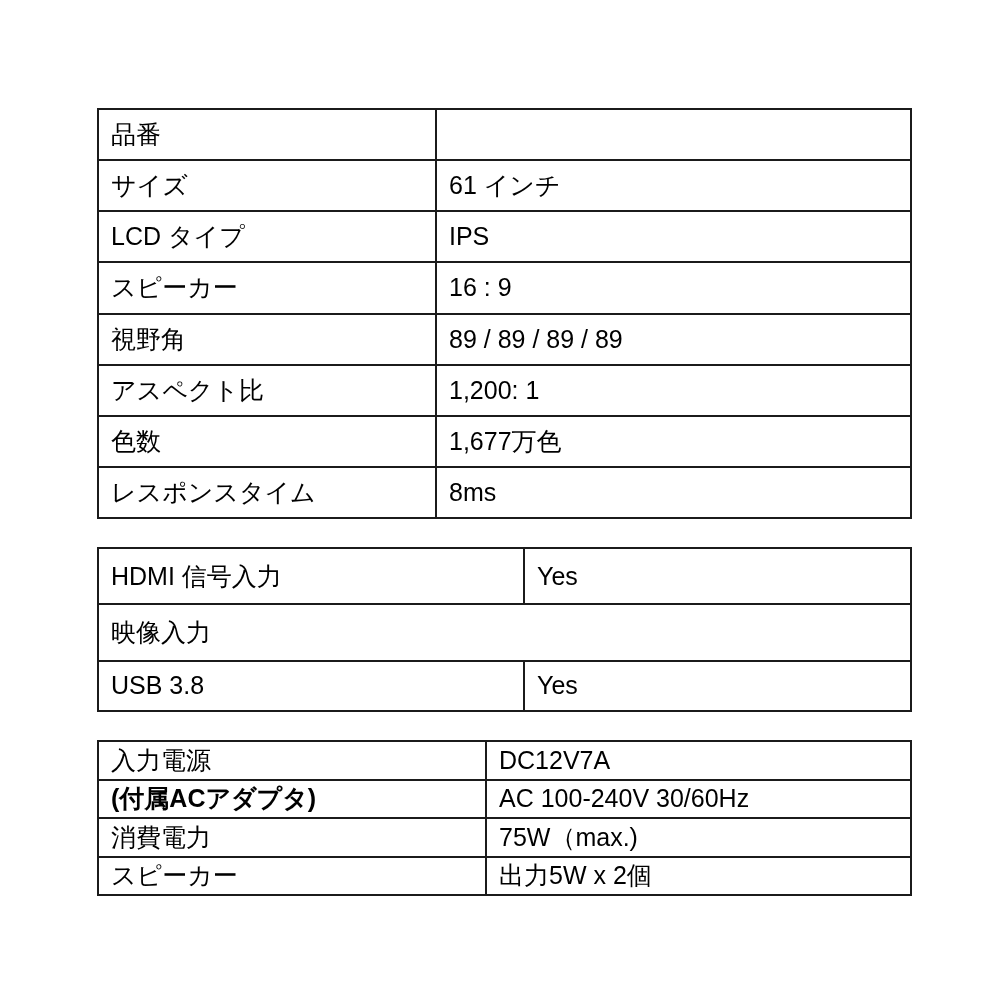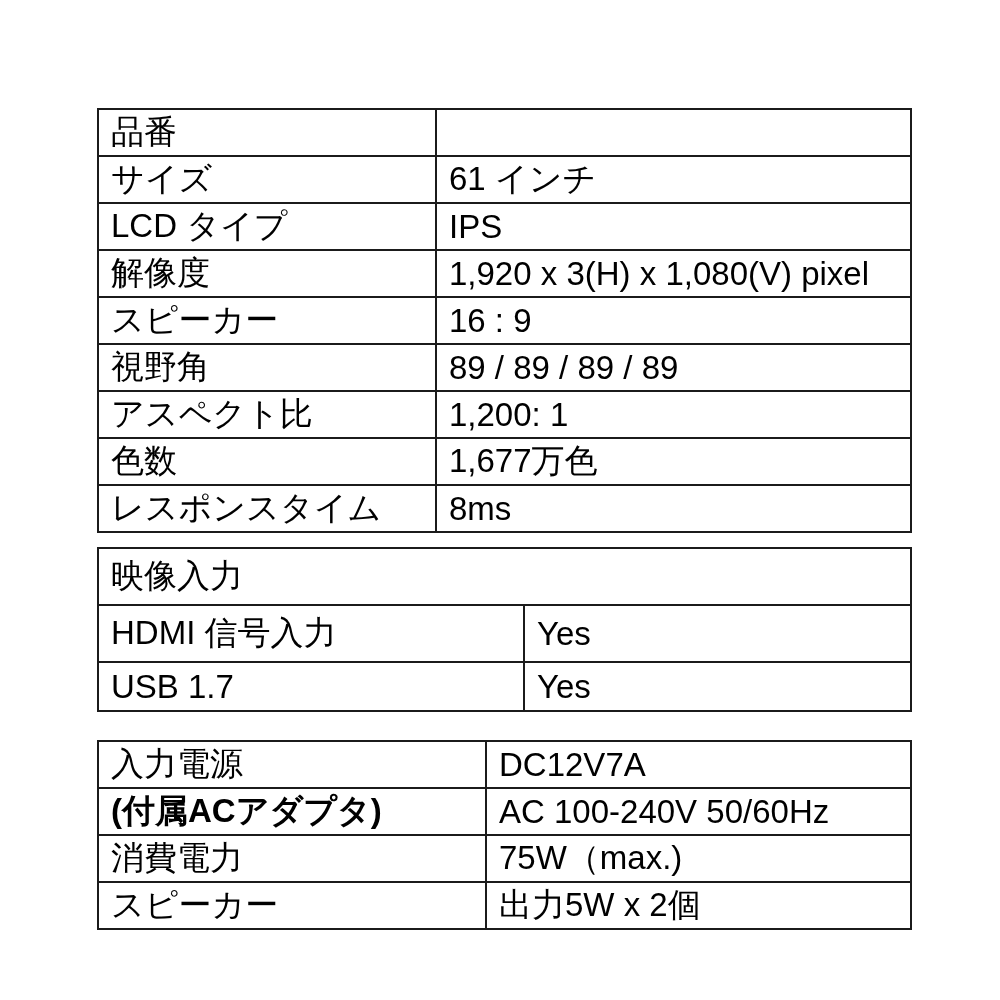--- a/index.html
+++ b/index.html
@@ -6,21 +6,21 @@
   .screen{
     position:relative;width:1000px;height:1000px;background:#ffffff;
     font-family:"Liberation Sans","DejaVu Sans",sans-serif;color:#000000;
   }
   table.spec-table{
     position:absolute;border-collapse:collapse;table-layout:fixed;
   }
   table.spec-table td{
     border:2px solid #1b1b1b;
     padding:0 4px 0 12px;
-    font-size:33px;
+    font-size:25px;
     vertical-align:middle;
     white-space:nowrap;
     overflow:hidden;
   }
   .t1{left:97px;top:108px;width:815px;height:411px;}
   .t2{left:97px;top:547px;width:815px;height:165px;}
   .t3{left:97px;top:740px;width:815px;height:156px;}
   .t1 col.c1{width:338px;}
   .t2 col.c1{width:426px;}
   .t3 col.c1{width:388px;}
@@ -43,24 +43,20 @@
       </tr>
       <tr>
         <td>サイズ</td>
         <td>61 インチ</td>
       </tr>
       <tr>
         <td>LCD タイプ</td>
         <td>IPS</td>
       </tr>
       <tr>
-        <td>解像度</td>
-        <td>1,920 x 3(H) x 1,080(V) pixel</td>
-      </tr>
-      <tr>
         <td>スピーカー</td>
         <td>16 : 9</td>
       </tr>
       <tr>
         <td>視野角</td>
         <td>89 / 89 / 89 / 89</td>
       </tr>
       <tr>
         <td>アスペクト比</td>
         <td>1,200: 1</td>
@@ -76,46 +72,46 @@
     </tbody>
   </table>
 
   <table class="spec-table t2">
     <colgroup>
         <col class="c1">
         <col>
       </colgroup>
     <tbody>
       <tr>
-        <td colspan="2">映像入力</td>
-      </tr>
-      <tr>
         <td>HDMI 信号入力</td>
         <td>Yes</td>
       </tr>
       <tr>
-        <td>USB 1.7</td>
+        <td colspan="2">映像入力</td>
+      </tr>
+      <tr>
+        <td>USB 3.8</td>
         <td>Yes</td>
       </tr>
     </tbody>
   </table>
 
   <table class="spec-table t3">
     <colgroup>
         <col class="c1">
         <col>
       </colgroup>
     <tbody>
       <tr>
         <td>入力電源</td>
         <td>DC12V7A</td>
       </tr>
       <tr>
         <td class="indent">(付属ACアダプタ)</td>
-        <td>AC 100-240V 50/60Hz</td>
+        <td>AC 100-240V 30/60Hz</td>
       </tr>
       <tr>
         <td>消費電力</td>
         <td>75W（max.)</td>
       </tr>
       <tr>
         <td>スピーカー</td>
         <td>出力5W x 2個</td>
       </tr>
     </tbody>

